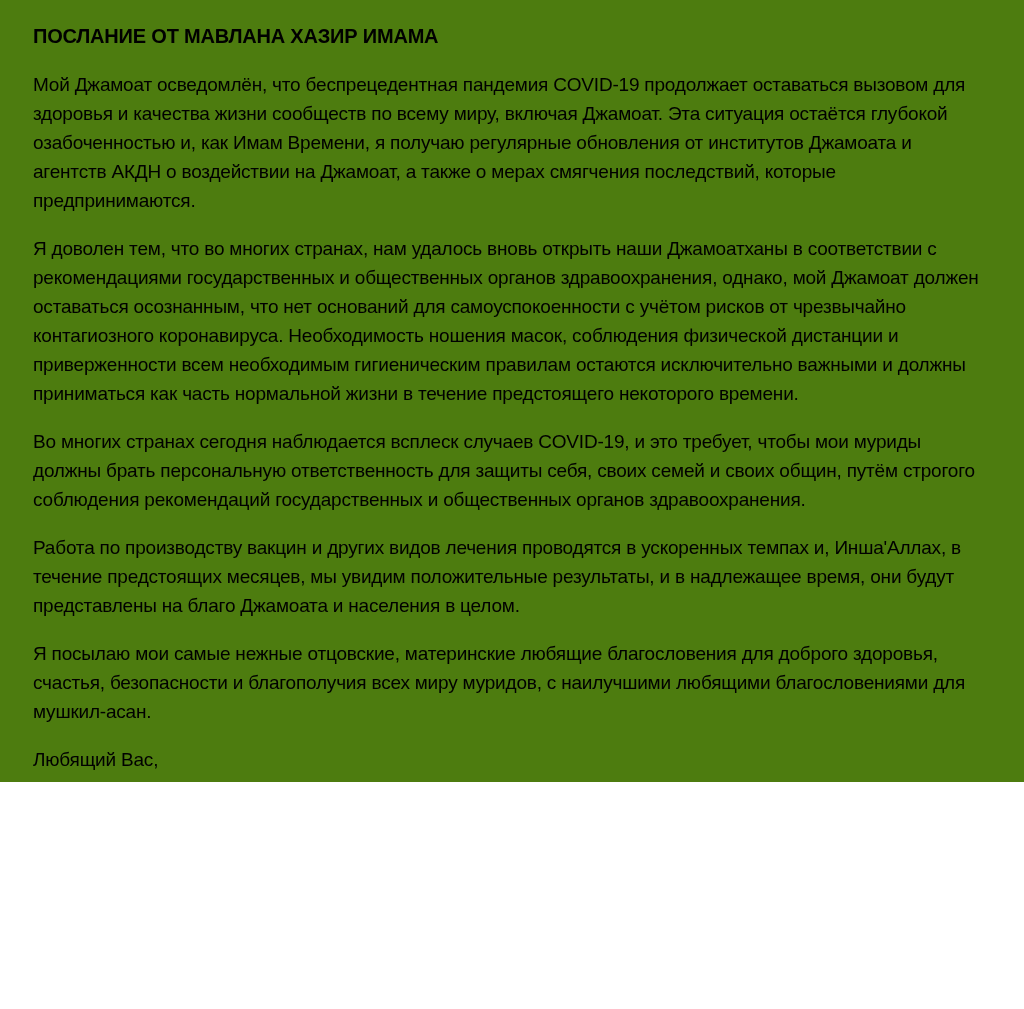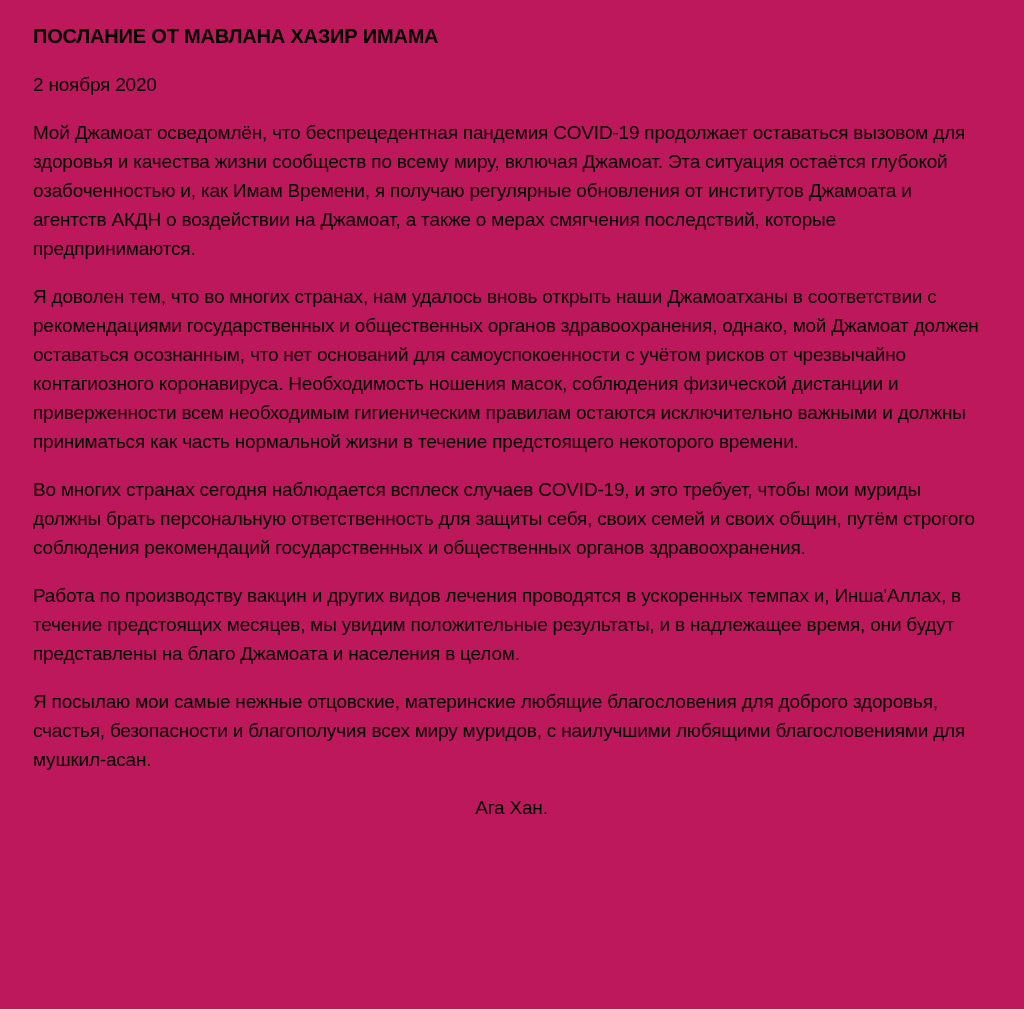--- a/index.html
+++ b/index.html
@@ -2,22 +2,22 @@
 <html lang="ru"><head>
 <meta charset="utf-8">
 <style>
   * { margin: 0; padding: 0; box-sizing: border-box; }
   html, body {
     width: 1024px;
     background: #ffffff;
   }
   .page {
     width: 1024px;
-    height: 1009px;
-    background: #be185d;
+    height: 782px;
+    background: #4d7c0f;
     padding: 22px 34px 0 33px;
     overflow: hidden;
     font-family: "Liberation Sans", sans-serif;
     color: #000000;
     letter-spacing: -0.2px;
   }
   .doc-title {
     font-size: 20px;
     font-weight: 700;
     line-height: 29px;
@@ -37,31 +37,31 @@
     text-align: center;
   }
 </style>
 </head>
 <body>
 
 <div class="page">
 
   <h1 class="doc-title">ПОСЛАНИЕ ОТ МАВЛАНА ХАЗИР ИМАМА</h1>
 
-  <p class="doc-line">2 ноября 2020</p>
 
 
   <div>
     <p class="doc-paragraph">Мой Джамоат осведомлён, что беспрецедентная пандемия COVID-19 продолжает оставаться вызовом для здоровья и качества жизни сообществ по всему миру, включая Джамоат. Эта ситуация остаётся глубокой озабоченностью и, как Имам Времени, я получаю регулярные обновления от институтов Джамоата и агентств АКДН о воздействии на Джамоат, а также о мерах смягчения последствий, которые предпринимаются.</p>
 
     <p class="doc-paragraph">Я доволен тем, что во многих странах, нам удалось вновь открыть наши Джамоатханы в соответствии с рекомендациями государственных и общественных органов здравоохранения, однако, мой Джамоат должен оставаться осознанным, что нет оснований для самоуспокоенности с учётом рисков от чрезвычайно контагиозного коронавируса. Необходимость ношения масок, соблюдения физической дистанции и приверженности всем необходимым гигиеническим правилам остаются исключительно важными и должны приниматься как часть нормальной жизни в течение предстоящего некоторого времени.</p>
 
     <p class="doc-paragraph">Во многих странах сегодня наблюдается всплеск случаев COVID-19, и это требует, чтобы мои муриды должны брать персональную ответственность для защиты себя, своих семей и своих общин, путём строгого соблюдения рекомендаций государственных и общественных органов здравоохранения.</p>
 
     <p class="doc-paragraph">Работа по производству вакцин и других видов лечения проводятся в ускоренных темпах и, Инша'Аллах, в течение предстоящих месяцев, мы увидим положительные результаты, и в надлежащее время, они будут представлены на благо Джамоата и населения в целом.</p>
 
     <p class="doc-paragraph">Я посылаю мои самые нежные отцовские, материнские любящие благословения для доброго здоровья, счастья, безопасности и благополучия всех миру муридов, с наилучшими любящими благословениями для мушкил-асан.</p>
   </div>
 
+  <p class="doc-line">Любящий Вас,</p>
 
   <p class="doc-line doc-signature">Ага Хан.</p>
 
 </div>
 
 </body></html>

